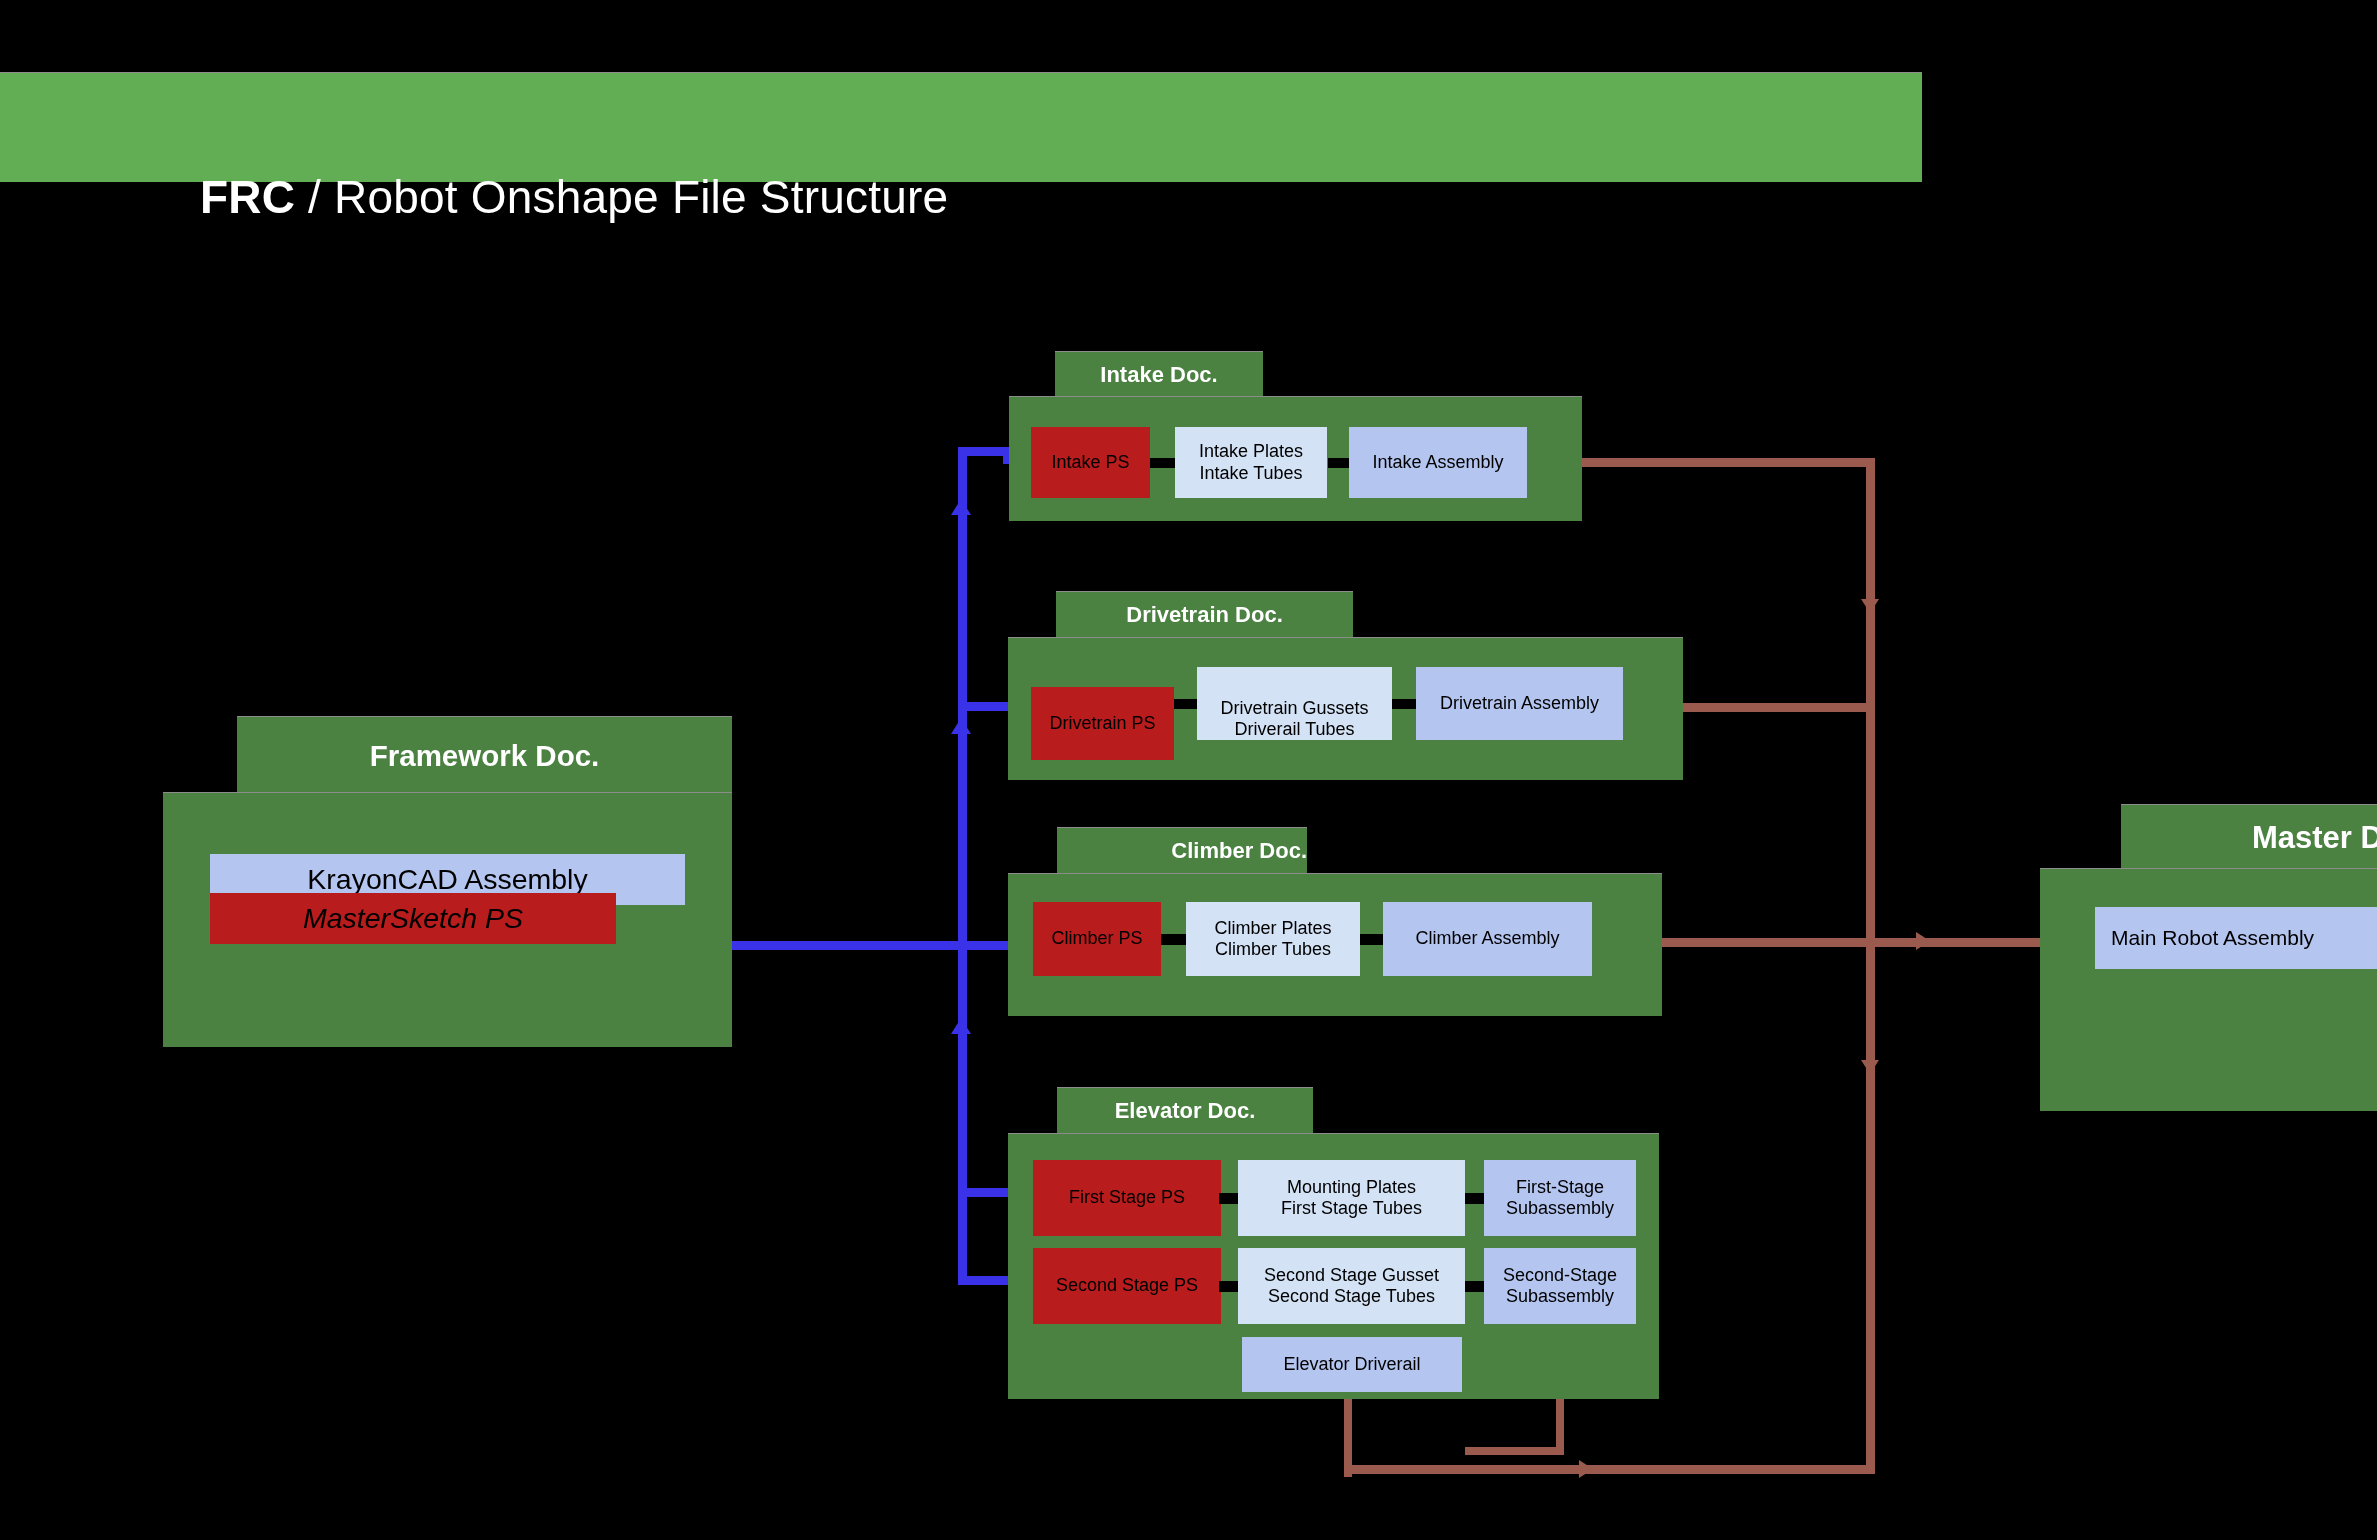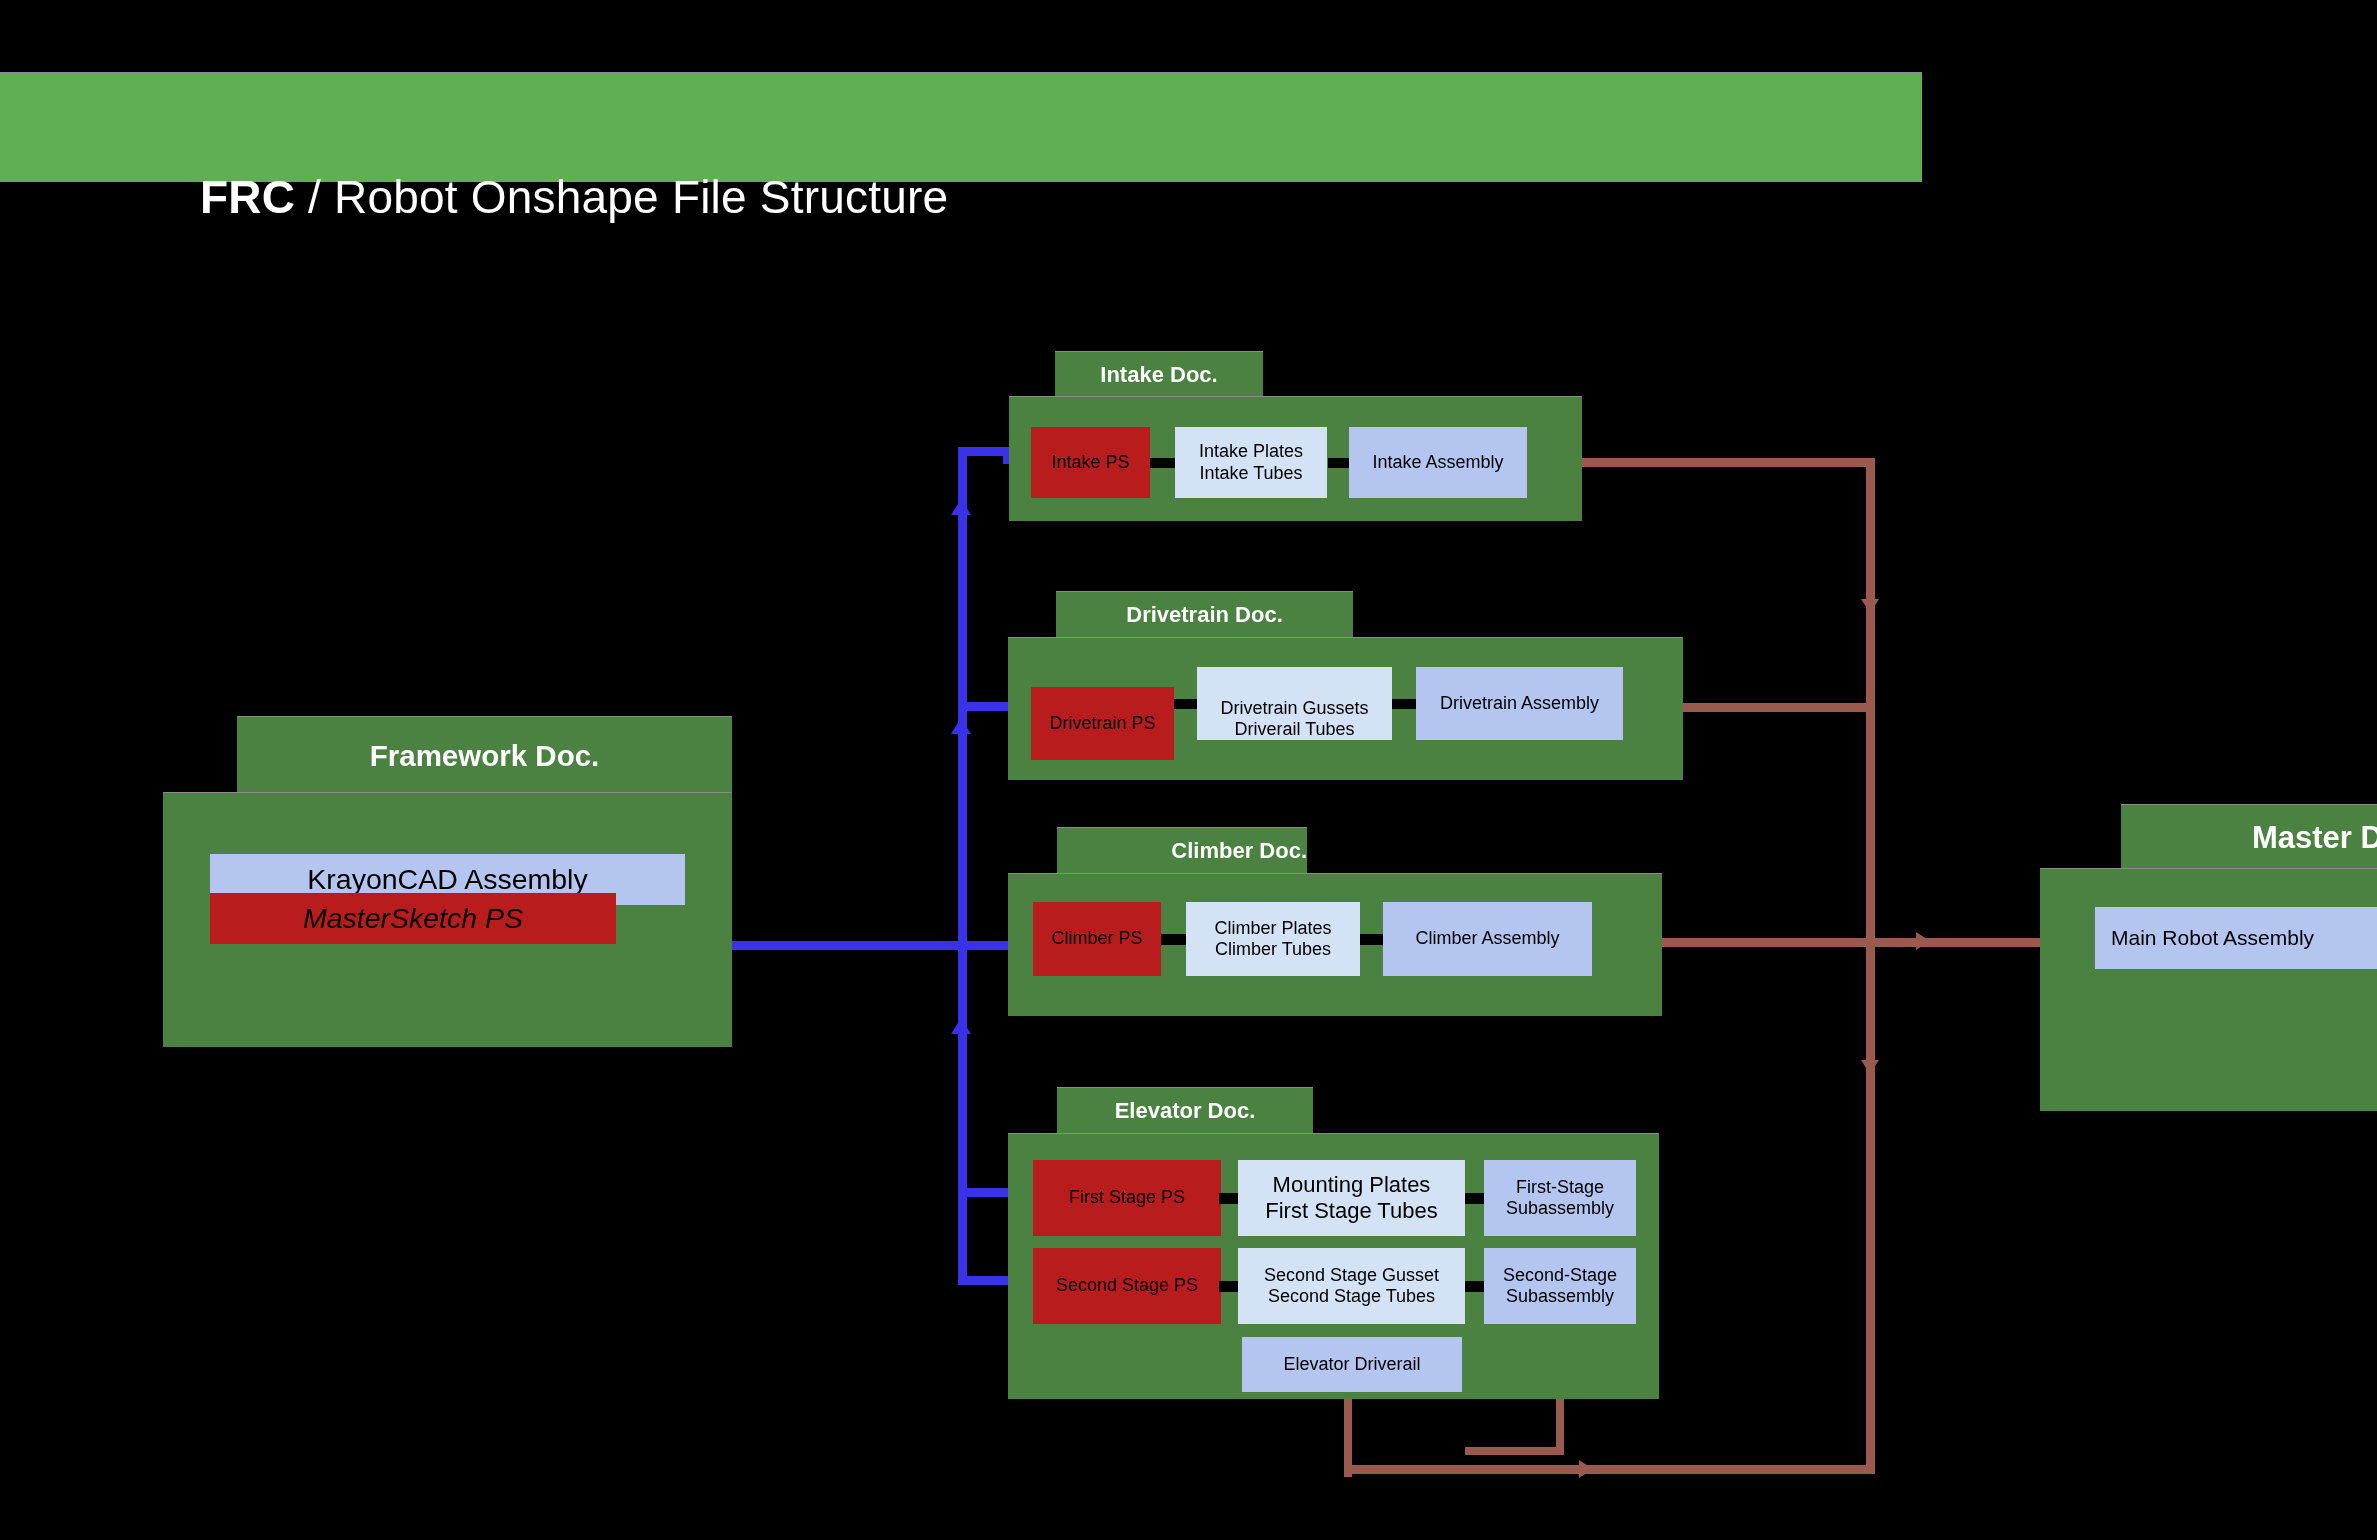--- a/index.html
+++ b/index.html
@@ -173,21 +173,21 @@
   <div class="doc">
     <div class="doc-tab" style="left:1057px;top:1087px;width:256px;height:47px;font-size:22px;">
       <span>Elevator Doc.</span>
     </div>
     <div class="doc-body" style="left:1008px;top:1133px;width:651px;height:266px;"></div>
 
     <div class="node ps" style="left:1033px;top:1160px;width:188px;height:76px;font-size:18px;">
       <span>First Stage PS</span>
     </div>
     <div class="link black" style="left:1219px;top:1193px;width:23px;height:10.5px;"></div>
-    <div class="node parts" style="left:1238px;top:1160px;width:227px;height:76px;font-size:22px;">
+    <div class="node parts" style="left:1238px;top:1160px;width:227px;height:76px;font-size:18px;">
       <span>Mounting Plates</span>
       <span>First Stage Tubes</span>
     </div>
     <div class="link black" style="left:1465px;top:1193px;width:23px;height:10.5px;"></div>
     <div class="node asm" style="left:1484px;top:1160px;width:152px;height:76px;font-size:18px;">
       <span>First-Stage</span>
       <span>Subassembly</span>
     </div>
 
     <div class="node ps" style="left:1033px;top:1248px;width:188px;height:76px;font-size:18px;">

